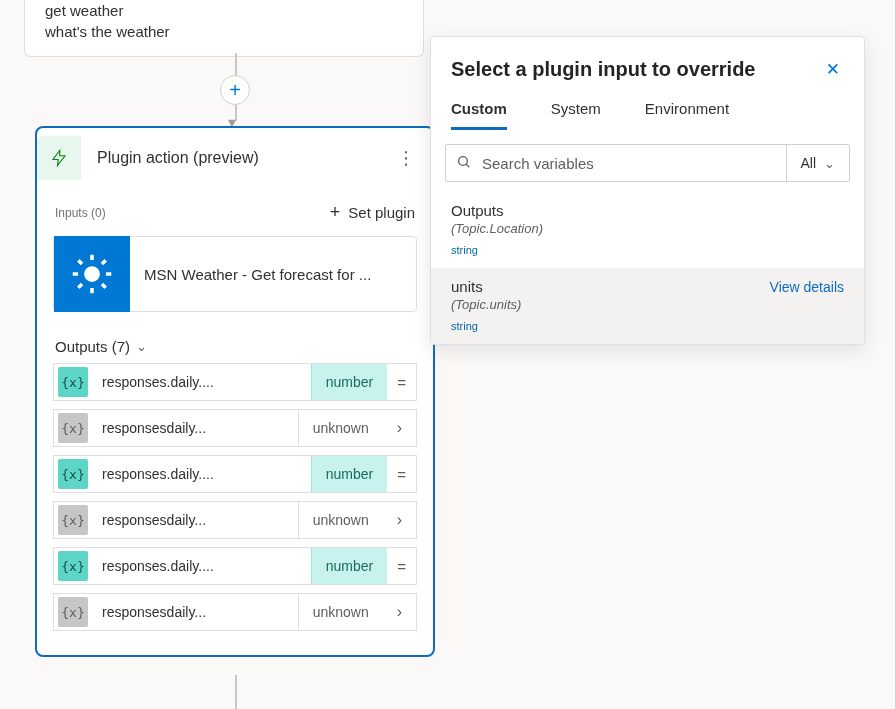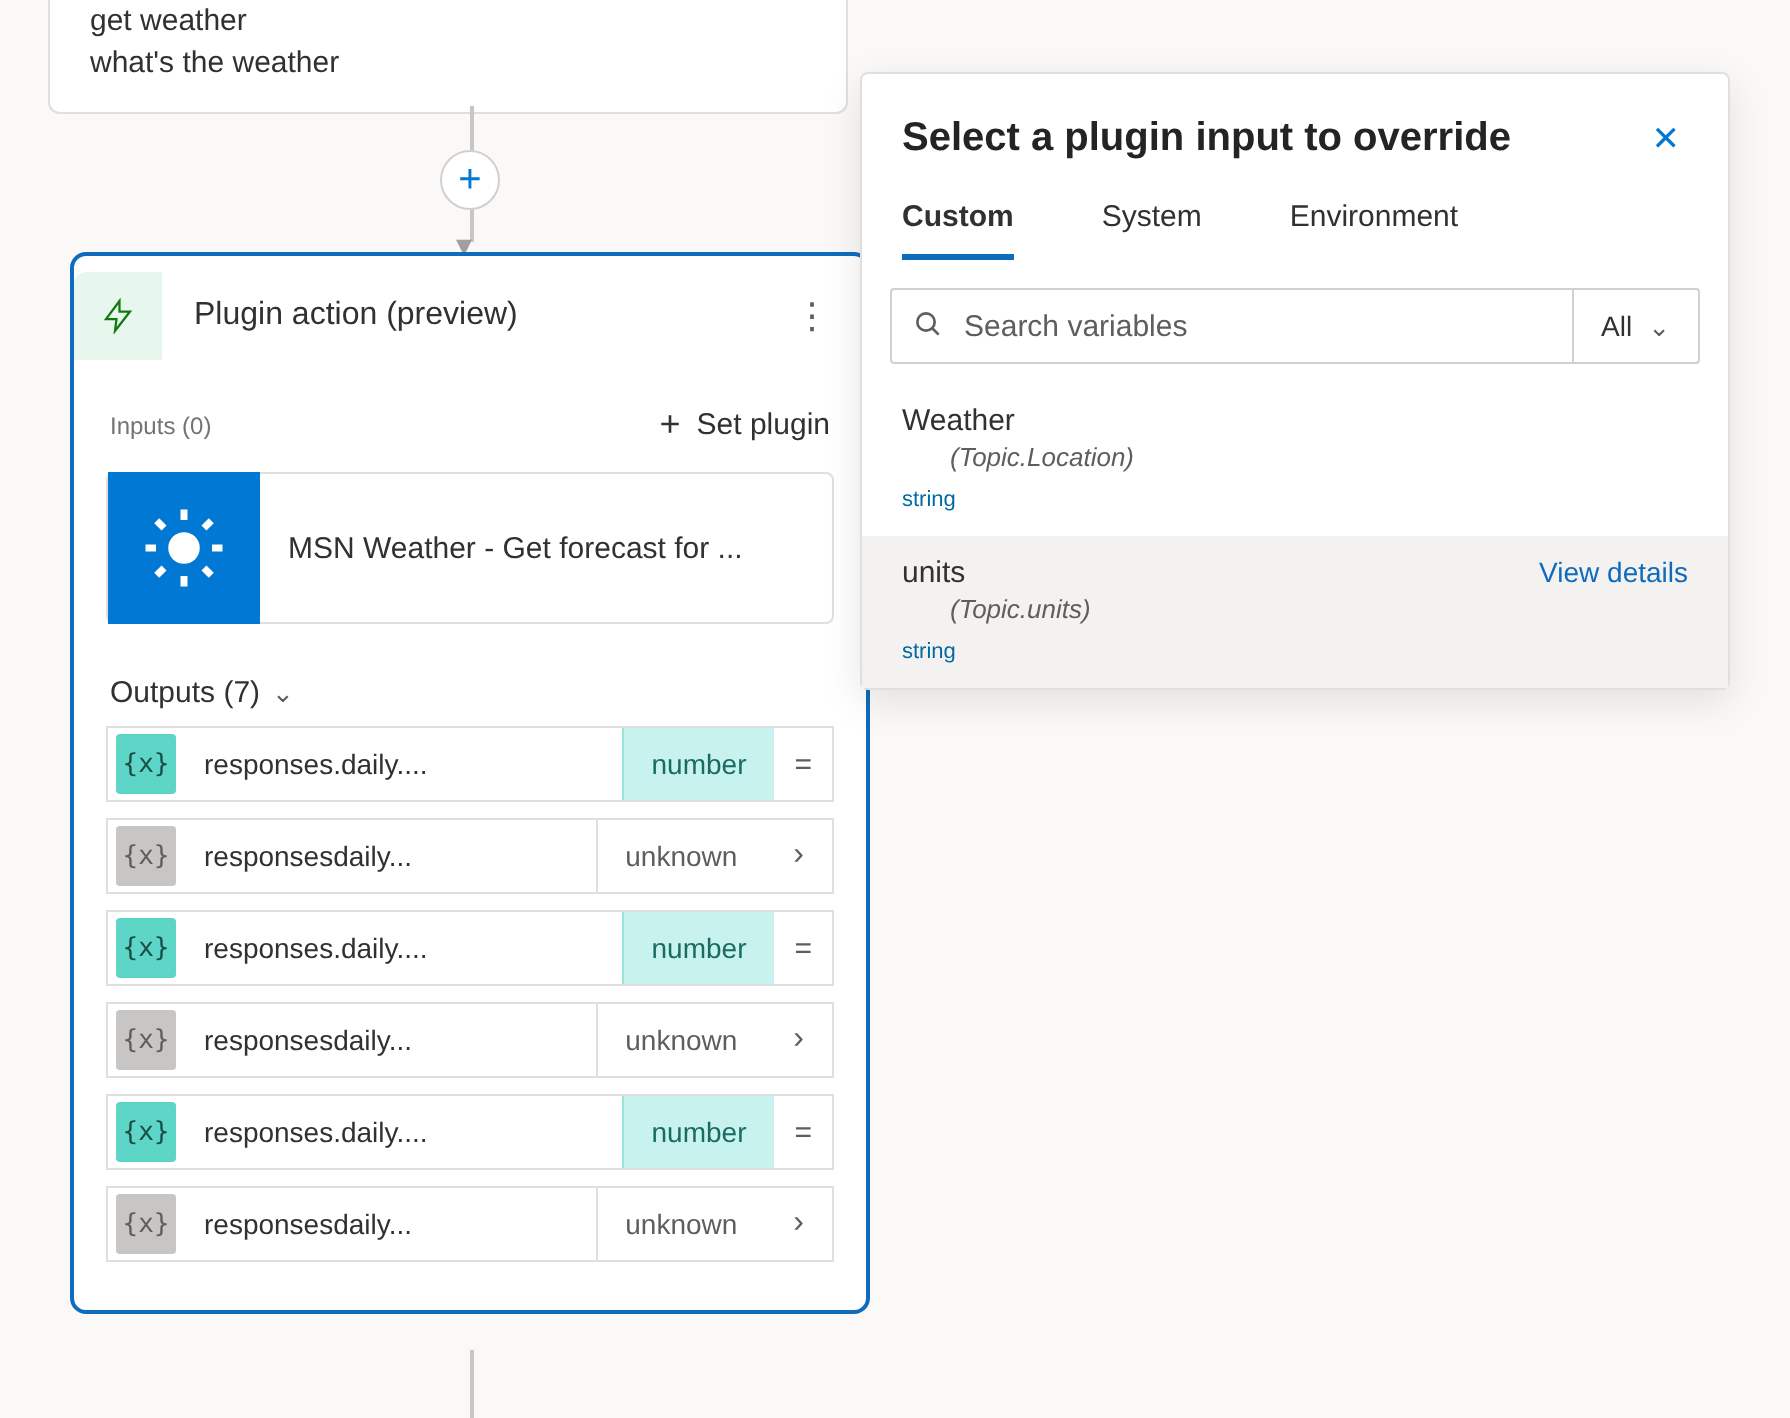--- a/index.html
+++ b/index.html
@@ -242,21 +242,21 @@
       border-bottom: 0;
     }
     .var-item.selected { background: #f3f2f1; }
     .var-item-head {
       display: flex;
       justify-content: space-between;
       align-items: baseline;
     }
     .var-item-name { font-size: 15px; color: #323130; }
     .var-item-link { color: #0f6cbd; font-size: 14px; cursor: pointer; }
-    .var-item-path { font-size: 13px; font-style: italic; color: #605e5c; margin-top: 2px; margin-left: 24px; }
+    .var-item-path { font-size: 13px; font-style: italic; color: #605e5c; margin-top: 2px; }
     .var-item-type { font-size: 11px; color: #0369a1; margin-top: 8px; }
   </style>
 </head>
 <body>
 
 <div class="trigger-card">
   <div class="trigger-line">get weather</div>
   <div class="trigger-line">what's the weather</div>
 </div>
 
@@ -368,21 +368,21 @@
       <input class="search-input" placeholder="Search variables" style="">
       <div class="filter-dd">
         <span>All</span>
         <span class="chev">⌄</span>
       </div>
     </div>
   </div>
   <div class="var-list" id="var-list">
       <div class="var-item">
         <div class="var-item-head">
-          <div class="var-item-name">Weather</div>
+          <div class="var-item-name">Outputs</div>
         </div>
         <div class="var-item-path">(Topic.Location)</div>
         <div class="var-item-type">string</div>
       </div>
       <div class="var-item selected">
         <div class="var-item-head">
           <div class="var-item-name">units</div>
           <div class="var-item-link">View details</div>
         </div>
         <div class="var-item-path">(Topic.units)</div>

